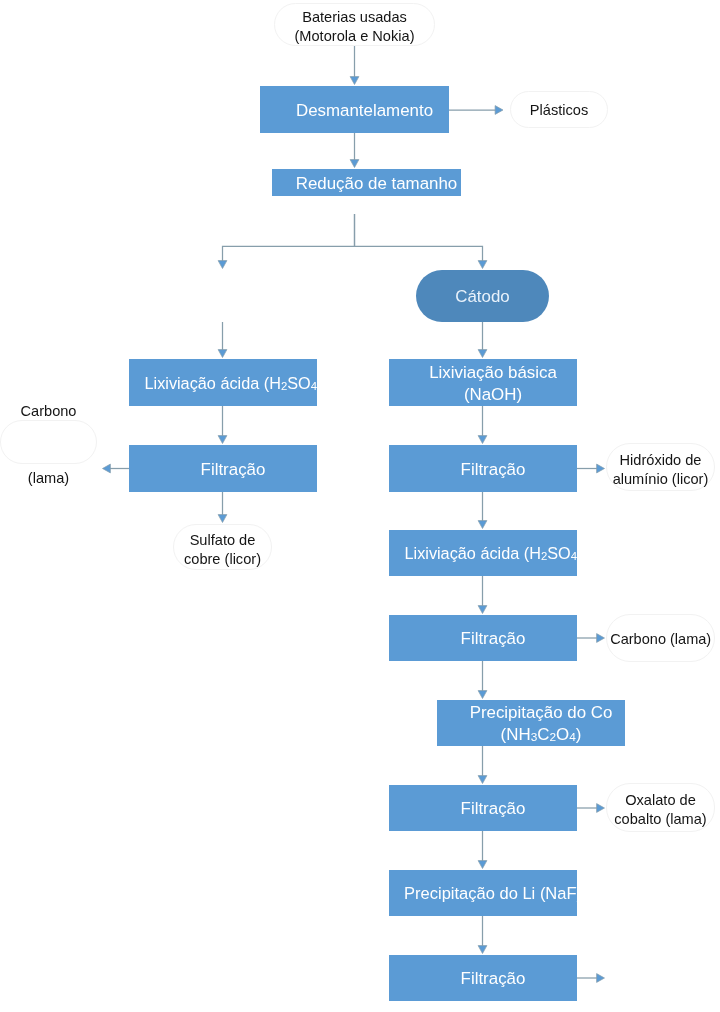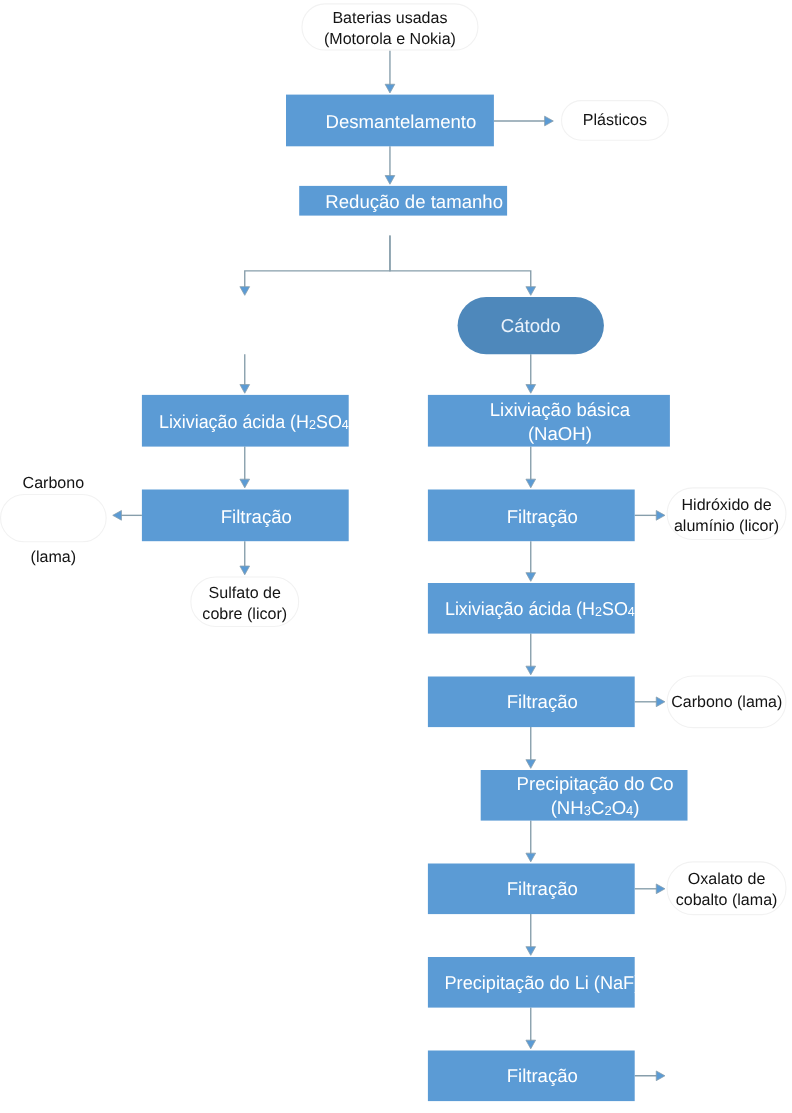--- a/index.html
+++ b/index.html
@@ -18,23 +18,23 @@
   svg#edges{position:absolute;left:0;top:0;width:720px;height:1012px;}
   
   #n-baterias{left:274px;top:3px;width:161px;height:43px;}
   #n-desmantelamento{left:260px;top:86px;width:189px;height:47px;}
   #n-plasticos{left:510px;top:91px;width:98px;height:37px;}
   #n-reducao{left:260px;top:169px;width:189px;height:27px;margin-left:12px;}
   #n-anodo{left:156px;top:270px;width:134px;height:52px;}
   #n-catodo{left:416px;top:270px;width:133px;height:52px;}
   #n-a-lix{left:129px;top:359px;width:188px;height:47px;}
   #n-a-filt{left:129px;top:445px;width:188px;height:47px;}
-  #n-a-carbono{left:0px;top:449px;width:97px;height:44px;gap:48px;}
+  #n-a-carbono{left:0px;top:420px;width:97px;height:44px;gap:48px;}
   #n-a-sulfato{left:173px;top:524px;width:99px;height:46px;}
-  #n-c-lixb{left:389px;top:359px;width:220px;height:47px;justify-content:flex-end;}
+  #n-c-lixb{left:389px;top:359px;width:188px;height:47px;justify-content:flex-end;}
   #n-c-filt1{left:389px;top:445px;width:188px;height:47px;}
   #n-c-hidroxido{left:606px;top:443px;width:109px;height:48px;}
   #n-c-lixa{left:389px;top:530px;width:188px;height:46px;}
   #n-c-filt2{left:389px;top:615px;width:188px;height:46px;}
   #n-c-carbono{left:606px;top:614px;width:109px;height:48px;}
   #n-c-prec-co{left:389px;top:700px;width:188px;height:46px;margin-left:48px;}
   #n-c-filt3{left:389px;top:785px;width:188px;height:46px;}
   #n-c-oxalato{left:606px;top:783px;width:109px;height:49px;}
   #n-c-prec-li{left:389px;top:870px;width:188px;height:46px;}
   #n-c-filt4{left:389px;top:955px;width:188px;height:46px;}

